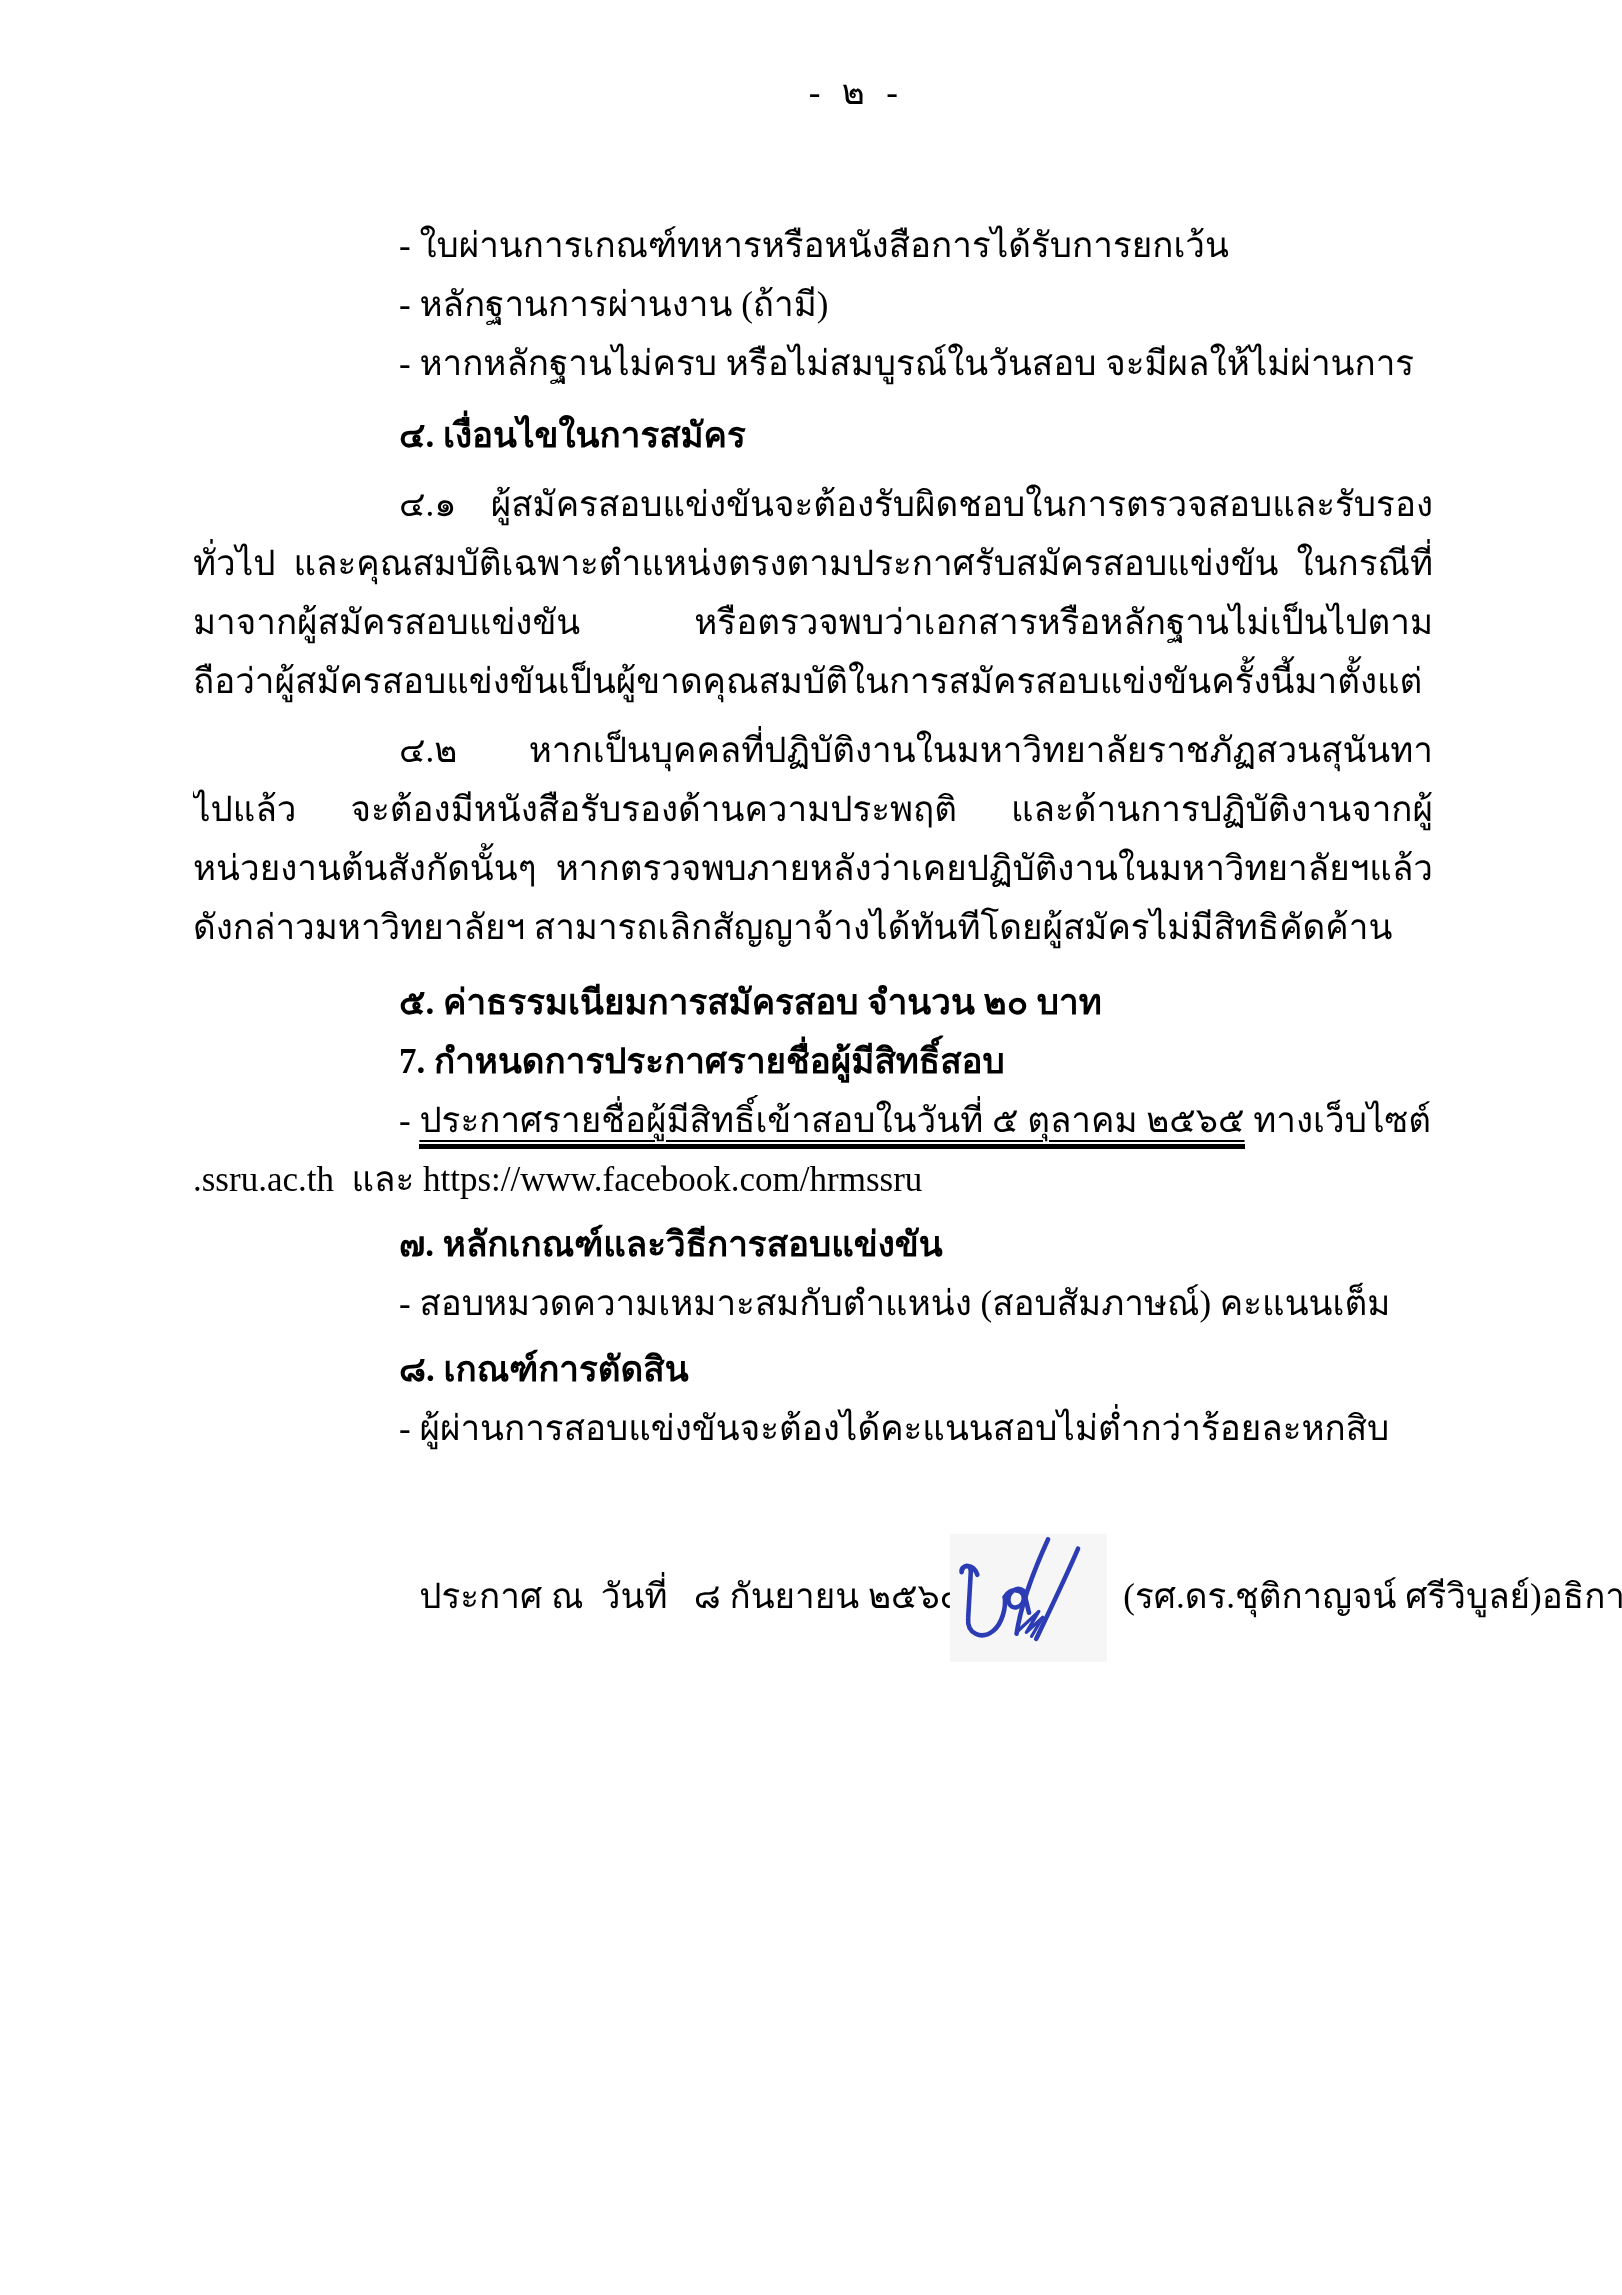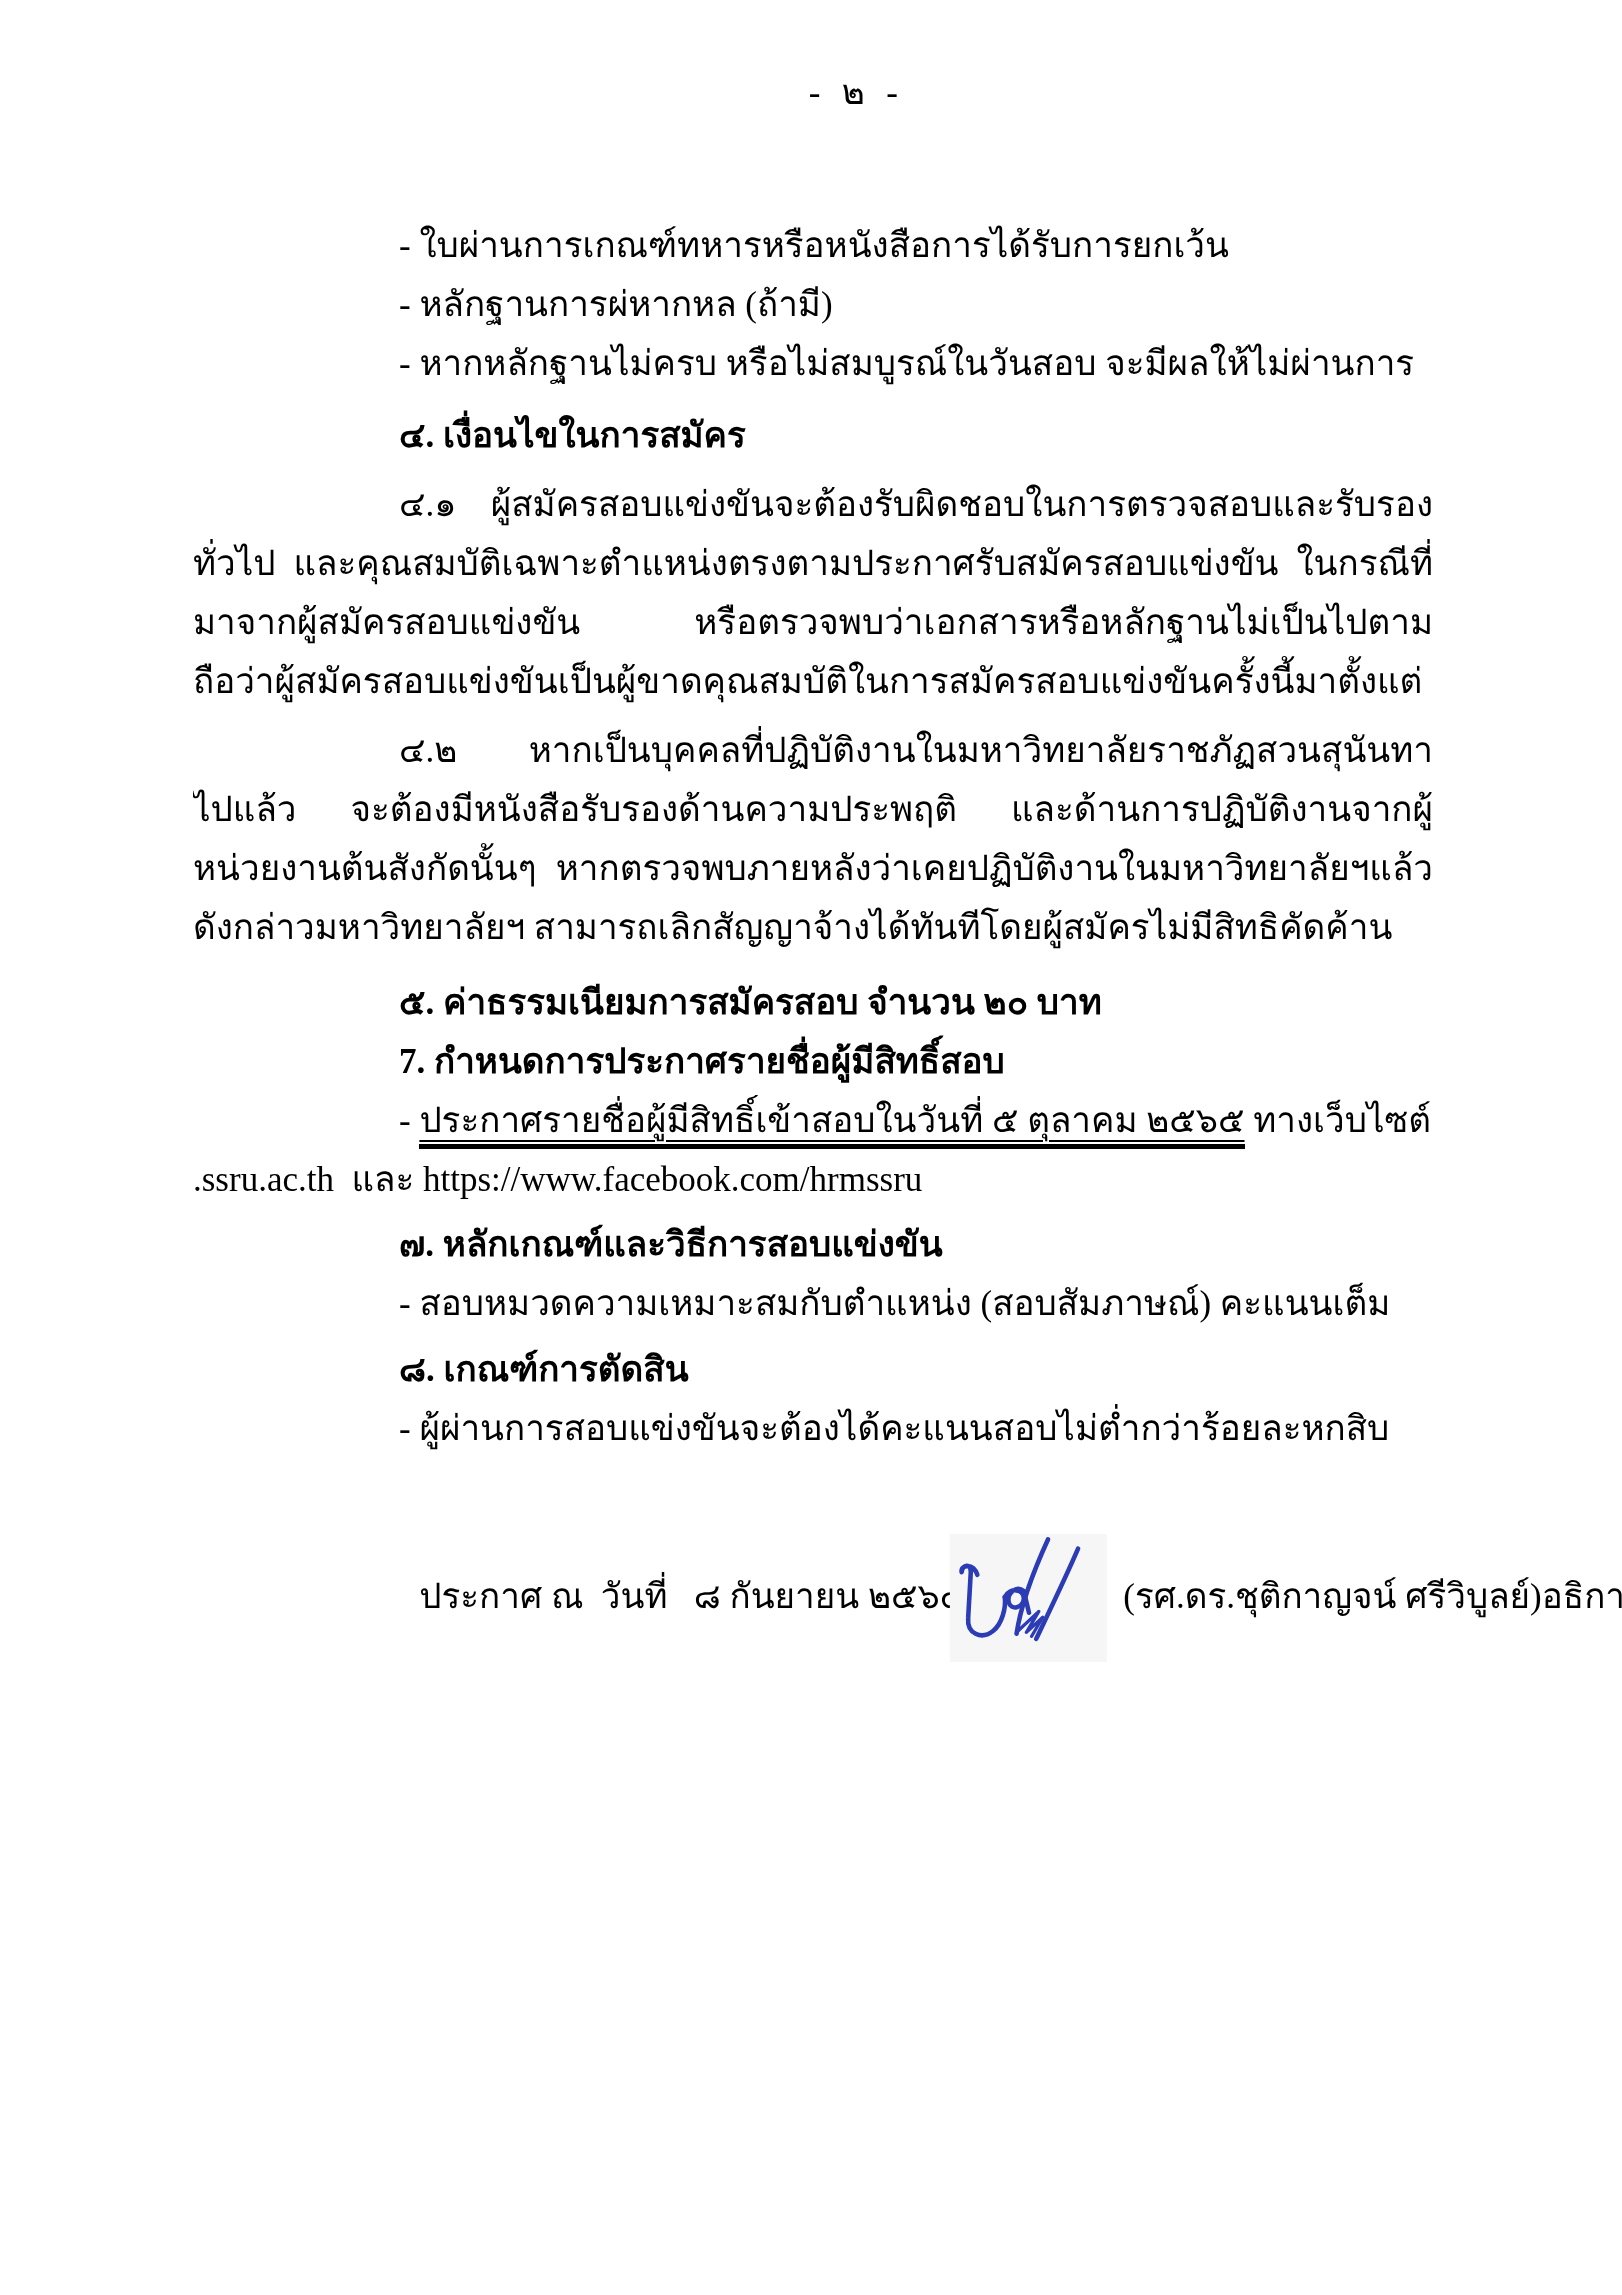--- a/index.html
+++ b/index.html
@@ -76,21 +76,21 @@
 </head>
 <body>
 
 <div class="page">
 
   <div class="pagenum">-  ๒  -</div>
 
   <div class="content">
 
     <div class="line indent">- ใบผ่านการเกณฑ์ทหารหรือหนังสือการได้รับการยกเว้น</div>
-    <div class="line indent">- หลักฐานการผ่หากหล (ถ้ามี)</div>
+    <div class="line indent">- หลักฐานการผ่านงาน (ถ้ามี)</div>
     <div class="line indent">- หากหลักฐานไม่ครบ หรือไม่สมบูรณ์ในวันสอบ จะมีผลให้ไม่ผ่านการสอบ</div>
 
     <div class="line indent heading mt20">๔. เงื่อนไขในการสมัคร</div>
 
     <div class="line indent just mt15">๔.๑ ผู้สมัครสอบแข่งขันจะต้องรับผิดชอบในการตรวจสอบและรับรองตนเองว่าเป็นผู้มีคุณสมบัติ</div>
     <div class="line just">ทั่วไป  และคุณสมบัติเฉพาะตำแหน่งตรงตามประกาศรับสมัครสอบแข่งขัน  ในกรณีที่มีความผิดพลาด  อันเนื่อง</div>
     <div class="line just">มาจากผู้สมัครสอบแข่งขัน  หรือตรวจพบว่าเอกสารหรือหลักฐานไม่เป็นไปตามประกาศ  รับสมัครสอบแข่งขันให้</div>
     <div class="line">ถือว่าผู้สมัครสอบแข่งขันเป็นผู้ขาดคุณสมบัติในการสมัครสอบแข่งขันครั้งนี้มาตั้งแต่ต้น</div>
 
     <div class="line indent just mt15">๔.๒ หากเป็นบุคคลที่ปฏิบัติงานในมหาวิทยาลัยราชภัฏสวนสุนันทาหรือลาออกจากมหาวิทยาลัย</div>

